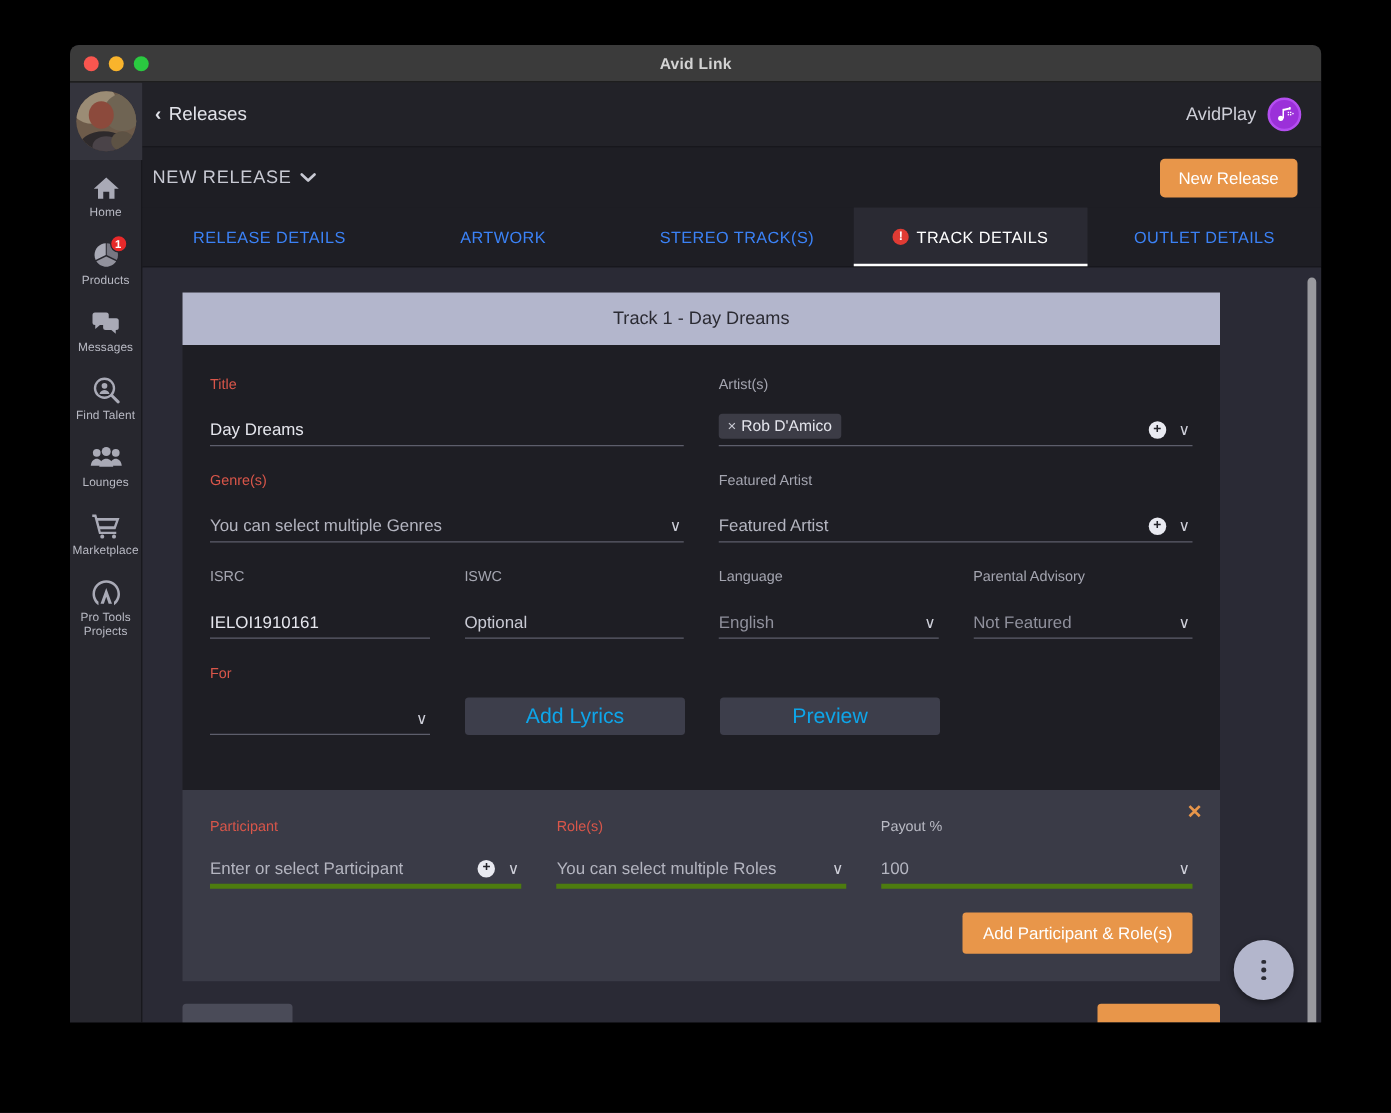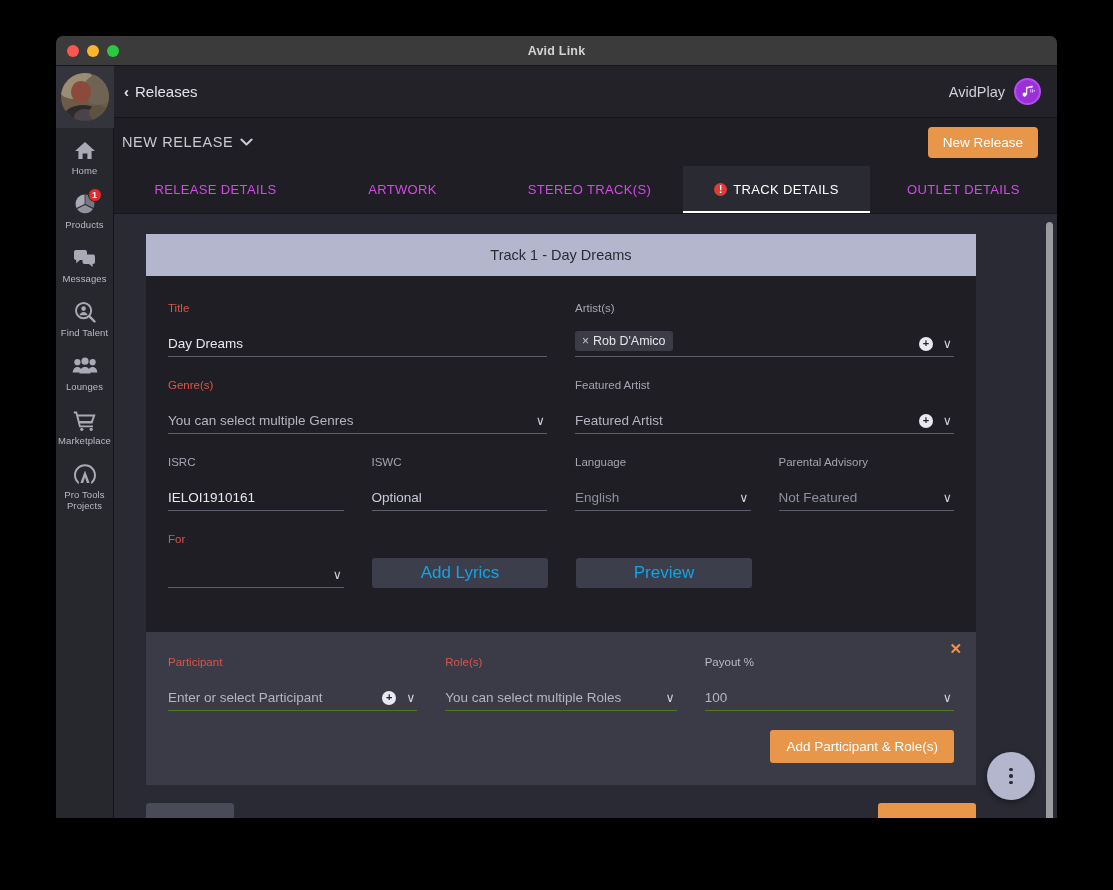--- a/index.html
+++ b/index.html
@@ -140,21 +140,21 @@
   
   #tabs {
     height: 48px; flex: 0 0 48px;
     background: #1e1e24;
     display: flex; align-items: stretch;
     padding-left: 8px;
     border-bottom: 1px solid #16161b;
   }
   .tab {
     flex: 1; display: flex; align-items: center; justify-content: center;
-    gap: 6px; color: #d946ef; font-size: 13px; letter-spacing: .35px;
+    gap: 6px; color: #3b82f6; font-size: 13px; letter-spacing: .35px;
     cursor: pointer; position: relative;
   }
   .tab.active { background: #2a2a33; color: #ffffff; }
   .tab.active::after {
     content: ""; position: absolute; left: 0; right: 0; bottom: 0;
     height: 2.5px; background: #ffffff;
   }
   .err-dot {
     width: 13px; height: 13px; border-radius: 50%;
     background: #e03b34; color: #fff;
@@ -223,21 +223,21 @@
 
   
   #participant-panel {
     background: #3a3b47; width: 830px;
     padding: 24px 22px 22px 22px; position: relative;
   }
   #participant-close {
     position: absolute; right: 14px; top: 8px;
     color: #e8964a; font-size: 15px; font-weight: bold; cursor: pointer;
   }
-  #participant-panel .f-ctl { border-bottom: 1px solid #4d7c0f; }
+  #participant-panel .f-ctl { border-bottom: 4px solid #4d7c0f; }
   #participant-panel .f-lbl { color: #b9bac4; }
   #participant-panel .f-lbl.req { color: #d9564a; }
   .w-part { width: 250px; }
   .w-role { width: 232px; }
   .w-payout { width: 250px; }
   #add-participant-btn {
     background: #e8964a; color: #fff;
     border: none; border-radius: 3px;
     font-family: inherit; font-size: 13.5px;
     padding: 9px 16px; cursor: pointer;

